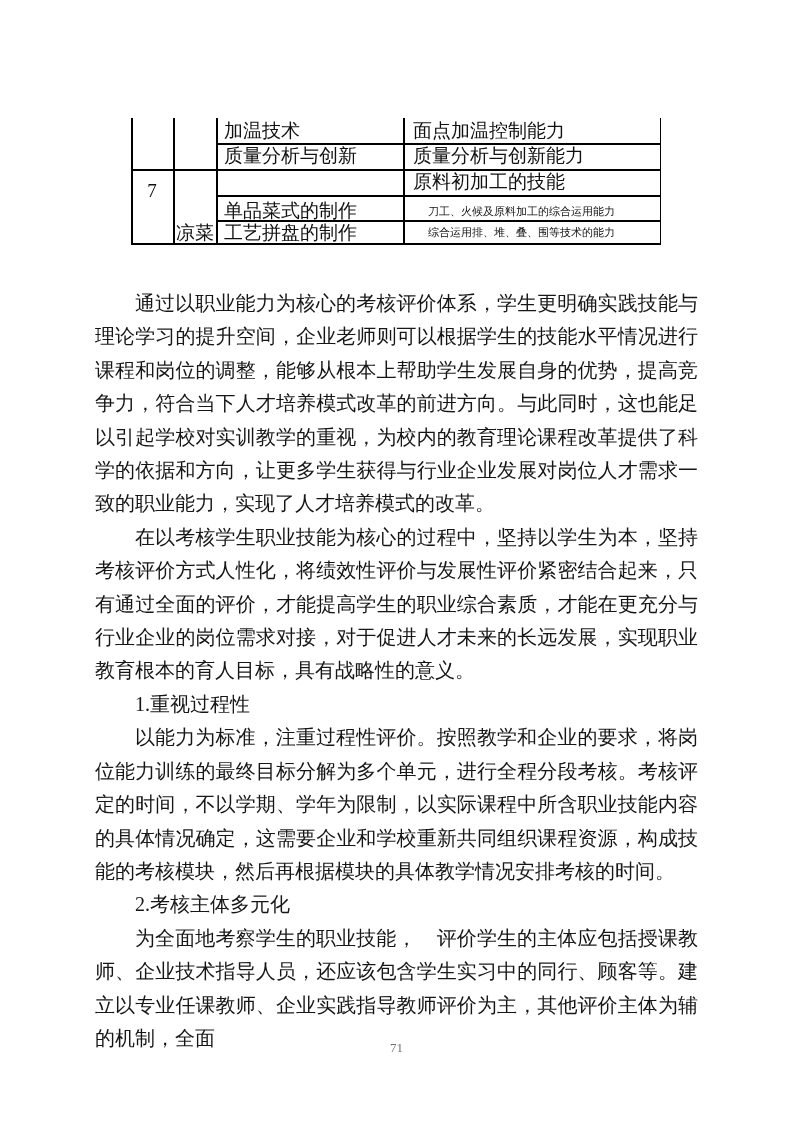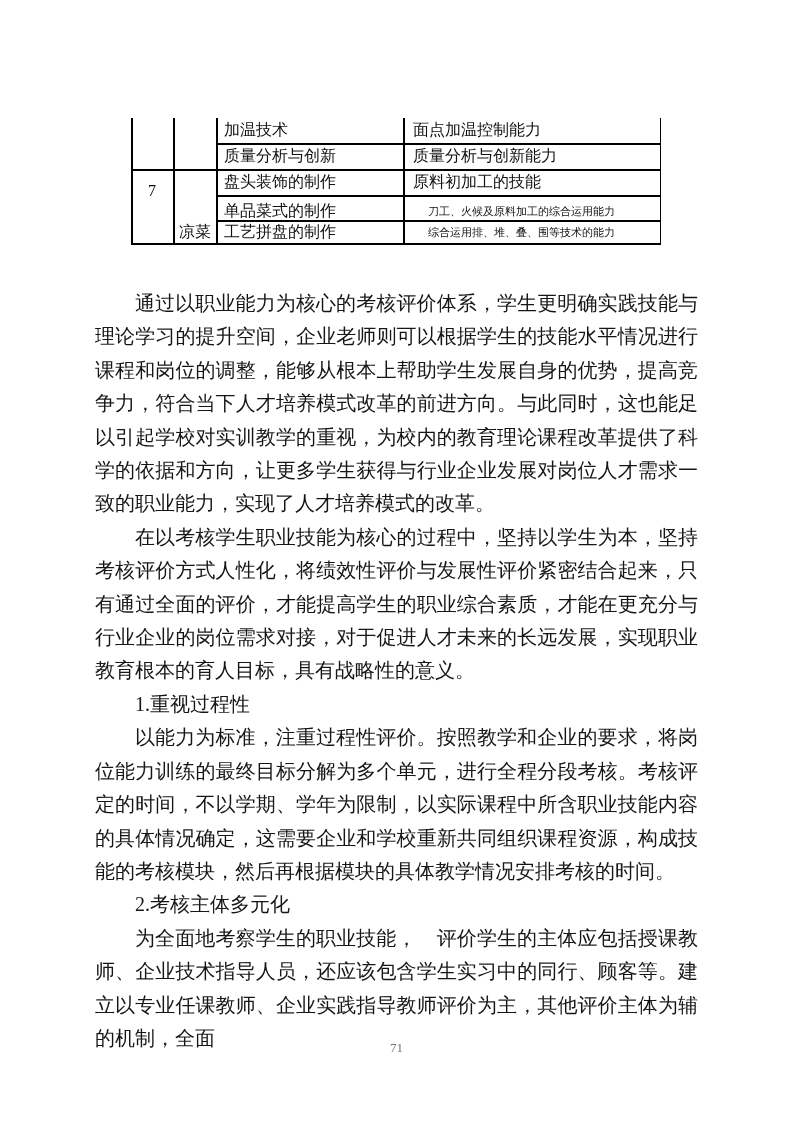--- a/index.html
+++ b/index.html
@@ -35,21 +35,21 @@
     background: #000;
   }
   .hl.full { left: 0; width: 530px; }
   .hl.part { left: 85px; width: 445px; }
   .hl.bottom { height: 2.5px; }
   .cell {
     position: absolute;
     display: flex;
     align-items: center;
     white-space: nowrap;
-    font-size: 16px;
+    font-size: 19px;
     color: #111;
   }
   .cell.c3 { left: 86px;  width: 186px; padding-left: 7px; }
   .cell.c4 { left: 273px; width: 255px; padding-left: 9px; }
   .cell.c4.tight { font-size: 11px; padding-left: 24px; }
   .cell.center { justify-content: center; padding-left: 0; }
   .rt0 { top: 0;     height: 25px; }
   .rt1 { top: 25px;  height: 26px; }
   .rt2 { top: 51px;  height: 26px; }
   .rt3 { top: 77px;  height: 32px; }
@@ -108,21 +108,20 @@
 
     <div class="cell center" style="left:0;width:42px;top:60px;height:25px">7</div>
     <div class="cell center" style="left:43px;width:42px;top:102px;height:25px">凉菜</div>
 
     <div class="cell c3 rt0">加温技术</div>
     <div class="cell c4 rt0">面点加温控制能力</div>
 
     <div class="cell c3 rt1">质量分析与创新</div>
     <div class="cell c4 rt1">质量分析与创新能力</div>
 
-    <div class="cell c3 rt2">盘头装饰的制作</div>
     <div class="cell c4 rt2">原料初加工的技能</div>
 
     <div class="cell c3 rt3">单品菜式的制作</div>
     <div class="cell c4 tight rt3">刀工、火候及原料加工的综合运用能力</div>
 
     <div class="cell c3 rt4">工艺拼盘的制作</div>
     <div class="cell c4 tight rt4">综合运用排、堆、叠、围等技术的能力</div>
   </div>
 
   <div class="body-text">

